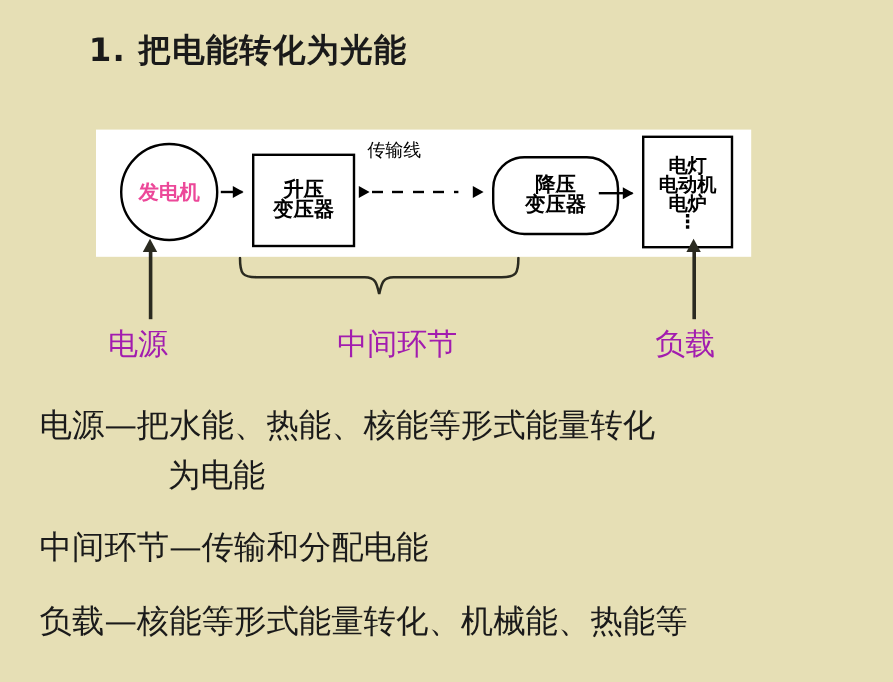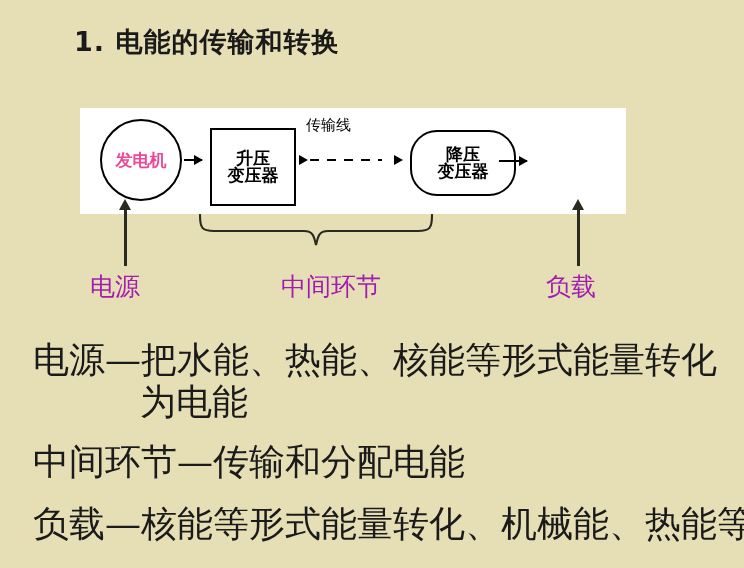--- a/index.html
+++ b/index.html
@@ -214,38 +214,38 @@
     white-space: nowrap;
     font-family: "DejaVu Serif", "Liberation Serif", serif;
   }
   #label-source { left: 90px; top: 270px; }
   #label-middle { left: 281px; top: 270px; }
   #label-load   { left: 546px; top: 270px; }
 
   
   .body-line {
     position: absolute;
-    font-size: 36px;
+    font-size: 27px;
     color: #1a1a1a;
     white-space: nowrap;
     font-family: "DejaVu Serif", "Liberation Serif", serif;
     letter-spacing: 0px;
   }
   #p1-l1 { left: 33px; top: 336px; }
   #p1-l2 { left: 93px; top: 378px; margin-left: 47px; }
   #p2    { left: 33px; top: 438px; }
   #p3    { left: 33px; top: 500px; }
 </style>
 </head>
 <body>
 
 <div id="slide">
 
   <div id="title">
-    <span class="num">1.</span><span>&nbsp;</span><span>电能的传输和转换</span>
+    <span class="num">1.</span><span>&nbsp;</span><span>把电能转化为光能</span>
   </div>
 
   <div id="diagram-panel">
 
     <div id="generator">
       <span class="lbl">发电机</span>
     </div>
 
     <div class="arrow-solid" id="arr-gen-stepup"></div>
 
@@ -262,20 +262,26 @@
       <span class="head-end"></span>
     </div>
 
     <div class="box" id="box-stepdown">
       <span class="bline">降压</span>
       <span class="bline">变压器</span>
     </div>
 
     <div class="arrow-solid" id="arr-stepdown-load"></div>
 
+    <div class="box" id="box-load">
+      <span class="bline">电灯</span>
+      <span class="bline">电动机</span>
+      <span class="bline">电炉</span>
+      <span class="dots">⋮</span>
+    </div>
   </div>
 
   <div class="up-arrow" id="up-arrow-source"></div>
   <div class="up-arrow" id="up-arrow-load"></div>
 
   <svg id="brace" viewBox="0 0 240 44" preserveAspectRatio="none">
     <path d="M4,1 C4,14 6,17 18,17 L108,17 C117,17 118,22 120,31 C122,22 123,17 132,17 L222,17 C234,17 236,14 236,1" fill="none" stroke="#2a2a20" stroke-width="2.1" stroke-linecap="round"></path>
   </svg>
 
   <div class="sec-label" id="label-source">电源</div>

